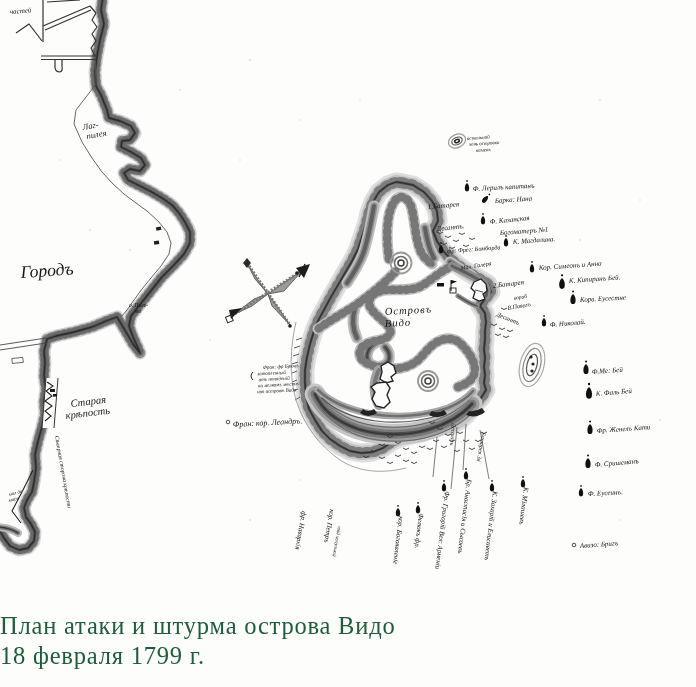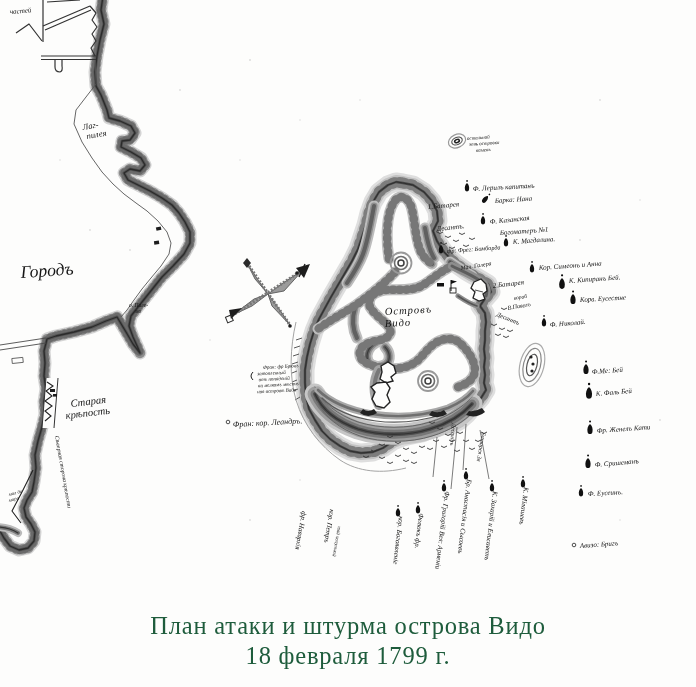--- a/index.html
+++ b/index.html
@@ -1,18 +1,18 @@
 <!DOCTYPE html>
 <html><head>
 <meta charset="utf-8">
 <style>
 html,body{margin:0;padding:0;background:#ffffff;}
 .page{position:relative;width:696px;height:687px;background:#fdfdfc;font-family:"Liberation Serif",serif;overflow:hidden;}
 svg{position:absolute;top:0;left:0;}
-.caption{position:absolute;left:0;top:611px;width:696px;text-align:center;color:#1e5c3c;font-size:24.5px;letter-spacing:0.8px;line-height:30px;font-family:"Liberation Serif",serif;}
+.caption{position:absolute;left:0;top:611px;width:696px;text-align:left;color:#1e5c3c;font-size:24.5px;letter-spacing:0.8px;line-height:30px;font-family:"Liberation Serif",serif;}
 </style>
 </head>
 <body>
 <div class="page">
 <svg width="696" height="687" viewBox="0 0 696 687" fill="none" stroke="none">
 <defs>
 
 <path id="cl" d="M103,-4 L101,10 L104,24 L100,40 L97,56 L95,72 L96,86 L101,95 L107,110 L109,118 L120,121 L131,126 L135,133 L130,140 L122,141 L121,147 L131,152 L141,158 L145,165 L140,171 L130,169 L124,173 L128,180 L138,185 L150,191 L162,198 L172,205 L179,213 L185,222 L190,232 L190,243 L184,254 L173,266 L162,277 L154,287 L146,297 L138,307 L131,316 L129,326 L133,337 L138,348 L140,353 L133,344 L126,332 L120,322 L117,317 L106,321 L92,327 L74,332 L56,336 L47,339 L44,351 L45,363 L44,376 L46,389 L44,402 L45,414 L42,427 L38,441 L35,455 L36,468 L34,482 L32,492 L27,500 L24,508 L26,517 L31,524 L35,532 L34,541 L28,548 L19,550 L10,546 L4,538 L0,531"></path>
 
 <path id="isl" d="M403,183 L413,185 L424,192 L432,201 L437,211 L438,221 L433,231 L437,241 L444,252 L455,263 L466,271 L478,278 L488,284 L491,292 L484,300 L480,306 L485,313 L486,322 L485,331 L485,340 L484,349 L485,358 L484,367 L485,375 L484,383 L486,390 L481,398 L473,407 L467,414 L459,421 L450,426 L441,423 L432,428 L422,433 L412,435 L403,437 L393,441 L383,448 L373,452 L361,453 L350,451 L340,446 L330,439 L322,431 L315,420 L309,409 L306,396 L305,383 L305,370 L307,357 L310,344 L314,331 L319,319 L325,308 L331,297 L338,285 L345,273 L352,261 L358,249 L362,237 L366,225 L369,213 L373,202 L379,192 L388,185 L396,182 Z"></path>

